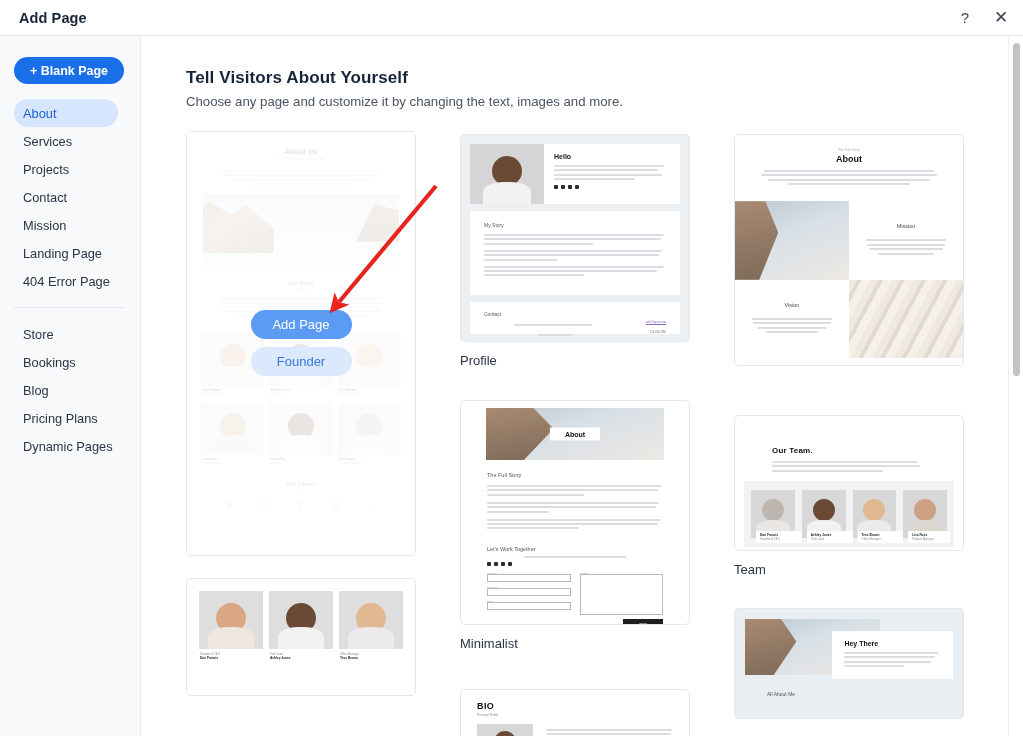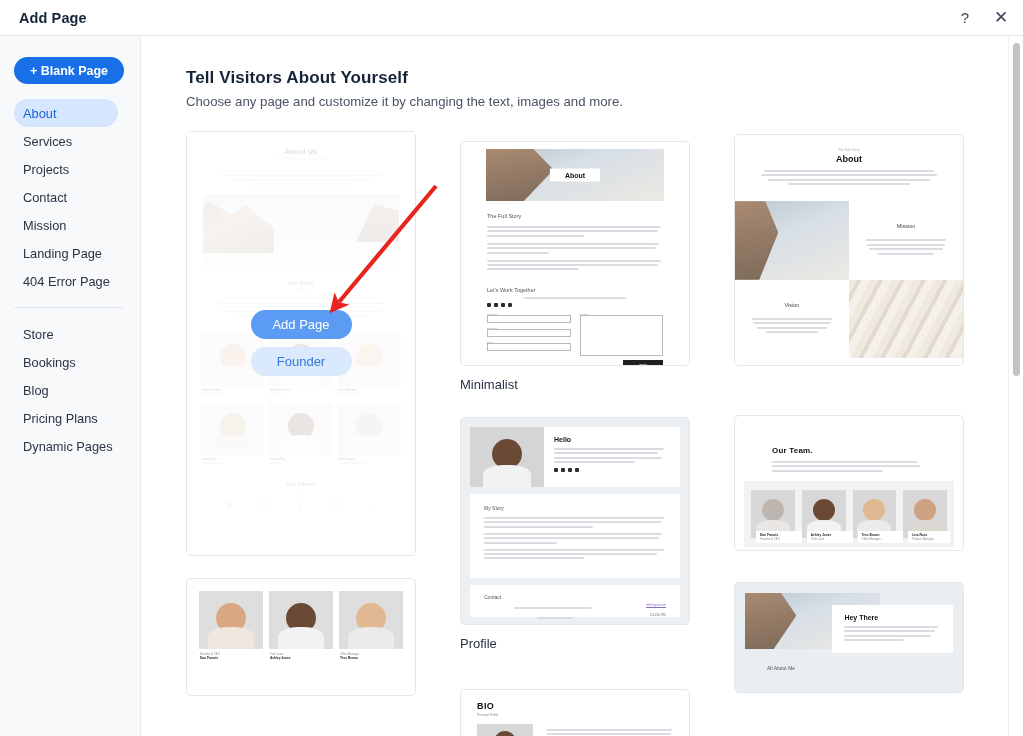--- a/index.html
+++ b/index.html
@@ -423,20 +423,76 @@
                   <div class="mini-name">Tess Brown</div>
                 </div>
             </div>
           </div>
         </div>
       </div>
     </div>
 
     <div class="col">
 
+      <div class="tpl-card-wrap" style="margin-top:3px">
+        <div class="tpl-card" style="height:208px; background:#edf0f3; padding:9px">
+          <div style="background:#fff; display:flex; height:60px;">
+            <div class="face f-b" style="width:74px; height:60px; background:#d5d5d5">
+                <div class="head" style="width:30px;height:30px;top:12px"></div>
+                <div class="body" style="width:48px;height:22px;bottom:0"></div>
+              </div>
+            <div style="flex:1; padding:9px 10px">
+              <div style="font-size:7px; font-weight:bold; color:#161616">Hello</div>
+              <div class="tl-blk" style="margin-top:5px">
+                <div class="tl" style="width:95%"></div>
+                  <div class="tl" style="width:90%"></div>
+                <div class="tl" style="width:93%"></div>
+                  <div class="tl" style="width:70%"></div>
+              </div>
+              <div class="soc" style="margin-top:5px">
+                  <i></i>
+                  <i></i>
+                  <i></i>
+                  <i></i>
+                </div>
+            </div>
+          </div>
+          <div style="background:#fff; margin-top:7px; padding:11px 14px; height:84px">
+            <div style="font-size:5px; color:#555">My Story</div>
+            <div class="tl-blk" style="margin-top:6px">
+              <div class="tl" style="width:99%"></div>
+                <div class="tl" style="width:97%"></div>
+                <div class="tl" style="width:60%"></div>
+            </div>
+            <div class="tl-blk" style="margin-top:5px">
+              <div class="tl" style="width:98%"></div>
+                <div class="tl" style="width:96%"></div>
+                <div class="tl" style="width:40%"></div>
+            </div>
+            <div class="tl-blk" style="margin-top:5px">
+              <div class="tl" style="width:99%"></div>
+                <div class="tl" style="width:95%"></div>
+                <div class="tl" style="width:55%"></div>
+            </div>
+          </div>
+          <div style="background:#fff; margin-top:7px; padding:9px 14px; height:32px">
+            <div style="font-size:5px; color:#555">Contact</div>
+            <div style="display:flex; gap:24px; margin-top:4px">
+              <div class="tl" style="width:78px"></div>
+              <div style="font-size:2.6px; color:#8a6bbd; text-decoration:underline">info@mysite.com</div>
+            </div>
+            <div style="display:flex; gap:24px; margin-top:3px">
+              <div class="tl" style="width:36px"></div>
+              <div style="font-size:2.6px; color:#777">123-456-7890</div>
+            </div>
+          </div>
+        </div>
+        <div class="tpl-label">Profile</div>
+      </div>
+
       <div class="tpl-card-wrap" style="margin-top:10px">
         <div class="tpl-card" style="height:225px; padding:7px 10px">
           <div style="position:relative; height:52px; margin:0 15px">
             <div class="img-rock" style="position:absolute; inset:0"></div>
             <div style="position:absolute; left:50%; top:50%; transform:translate(-50%,-50%); background:#fff; padding:3px 15px; font-size:7px; font-weight:bold; color:#111">About</div>
           </div>
           <div style="padding:12px 16px 0">
             <div style="font-size:5.5px; color:#555">The Full Story</div>
             <div class="tl-blk" style="margin-top:7px">
               <div class="tl" style="width:99%"></div>
@@ -474,76 +530,20 @@
               </div>
               <div style="flex:1">
                 <div style="font-size:2.2px;color:#999">Message</div>
                 <div style="height:41px; border:.6px solid #b9b9b9"></div>
                 <div style="margin-top:4px; margin-left:auto; width:40px; height:8px; background:#1f1f1f; color:#fff; font-size:2.4px; display:flex; align-items:center; justify-content:center">Submit</div>
               </div>
             </div>
           </div>
         </div>
         <div class="tpl-label">Minimalist</div>
-      </div>
-
-      <div class="tpl-card-wrap" style="margin-top:3px">
-        <div class="tpl-card" style="height:208px; background:#edf0f3; padding:9px">
-          <div style="background:#fff; display:flex; height:60px;">
-            <div class="face f-b" style="width:74px; height:60px; background:#d5d5d5">
-                <div class="head" style="width:30px;height:30px;top:12px"></div>
-                <div class="body" style="width:48px;height:22px;bottom:0"></div>
-              </div>
-            <div style="flex:1; padding:9px 10px">
-              <div style="font-size:7px; font-weight:bold; color:#161616">Hello</div>
-              <div class="tl-blk" style="margin-top:5px">
-                <div class="tl" style="width:95%"></div>
-                  <div class="tl" style="width:90%"></div>
-                <div class="tl" style="width:93%"></div>
-                  <div class="tl" style="width:70%"></div>
-              </div>
-              <div class="soc" style="margin-top:5px">
-                  <i></i>
-                  <i></i>
-                  <i></i>
-                  <i></i>
-                </div>
-            </div>
-          </div>
-          <div style="background:#fff; margin-top:7px; padding:11px 14px; height:84px">
-            <div style="font-size:5px; color:#555">My Story</div>
-            <div class="tl-blk" style="margin-top:6px">
-              <div class="tl" style="width:99%"></div>
-                <div class="tl" style="width:97%"></div>
-                <div class="tl" style="width:60%"></div>
-            </div>
-            <div class="tl-blk" style="margin-top:5px">
-              <div class="tl" style="width:98%"></div>
-                <div class="tl" style="width:96%"></div>
-                <div class="tl" style="width:40%"></div>
-            </div>
-            <div class="tl-blk" style="margin-top:5px">
-              <div class="tl" style="width:99%"></div>
-                <div class="tl" style="width:95%"></div>
-                <div class="tl" style="width:55%"></div>
-            </div>
-          </div>
-          <div style="background:#fff; margin-top:7px; padding:9px 14px; height:32px">
-            <div style="font-size:5px; color:#555">Contact</div>
-            <div style="display:flex; gap:24px; margin-top:4px">
-              <div class="tl" style="width:78px"></div>
-              <div style="font-size:2.6px; color:#8a6bbd; text-decoration:underline">info@mysite.com</div>
-            </div>
-            <div style="display:flex; gap:24px; margin-top:3px">
-              <div class="tl" style="width:36px"></div>
-              <div style="font-size:2.6px; color:#777">123-456-7890</div>
-            </div>
-          </div>
-        </div>
-        <div class="tpl-label">Profile</div>
       </div>
 
       <div class="tpl-card-wrap" style="margin-top:16px">
         <div class="tpl-card" style="height:55px; padding:11px 16px">
           <div style="font-size:9px; font-weight:bold; color:#111; letter-spacing:.4px">BIO</div>
           <div style="font-size:3px; color:#8d8d8d; margin-top:2px">Personal Profile</div>
           <div style="display:flex; gap:12px; margin-top:7px">
             <div class="face f-b" style="width:56px; height:30px; background:#d7d7d7">
                 <div class="head" style="width:22px;height:22px;top:7px"></div>
                 <div class="body" style="width:36px;height:14px;bottom:0"></div>
@@ -663,20 +663,21 @@
             <div>
               <div style="font-size:2.8px; font-weight:bold; color:#222">Follow</div>
               <div class="soc" style="margin-top:2px">
                   <i></i>
                   <i></i>
                   <i></i>
                 </div>
             </div>
           </div>
         </div>
+        <div class="tpl-label">Team</div>
       </div>
 
       <div class="tpl-card-wrap" style="margin-top:9px">
         <div class="tpl-card" style="height:111px; background:#e9eef2; padding:10px">
           <div style="position:relative; height:56px">
             <div class="img-rock" style="position:absolute; left:0; top:0; width:65%; height:100%"></div>
             <div style="position:absolute; right:0; top:12px; width:58%; background:#fff; padding:9px 12px;">
               <div style="font-size:7px; font-weight:bold; color:#111">Hey There</div>
               <div class="tl-blk" style="margin-top:5px">
                 <div class="tl" style="width:97%"></div>

